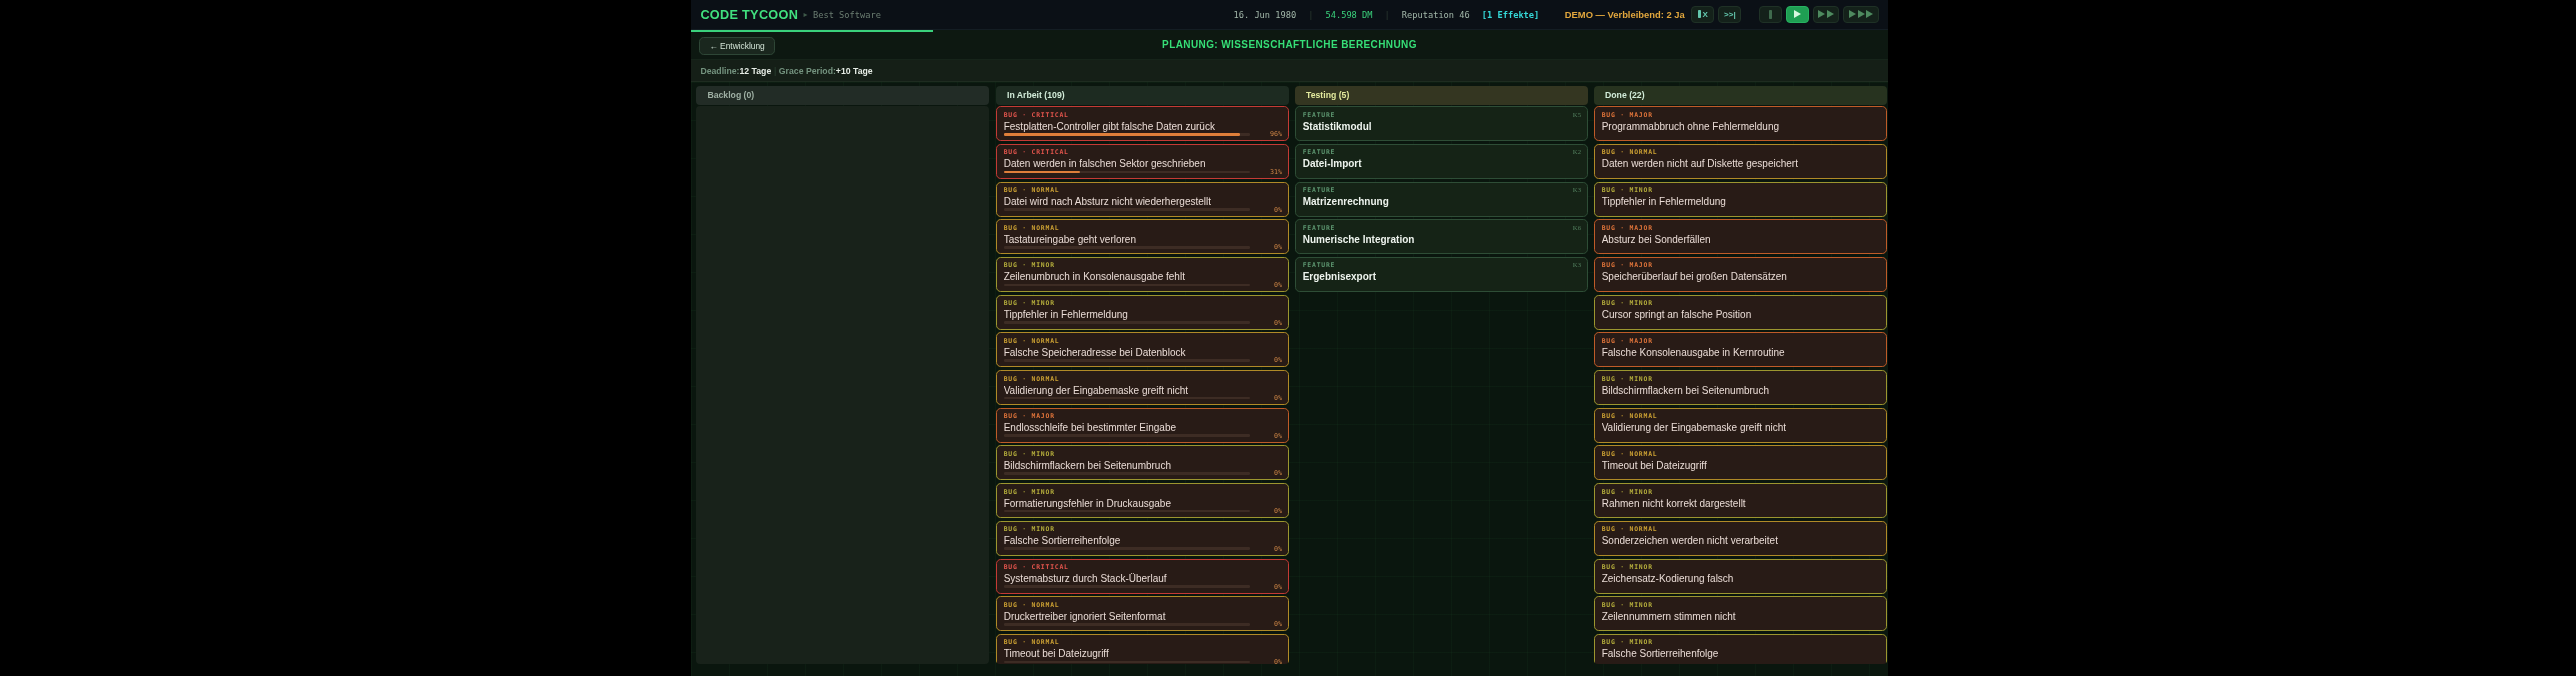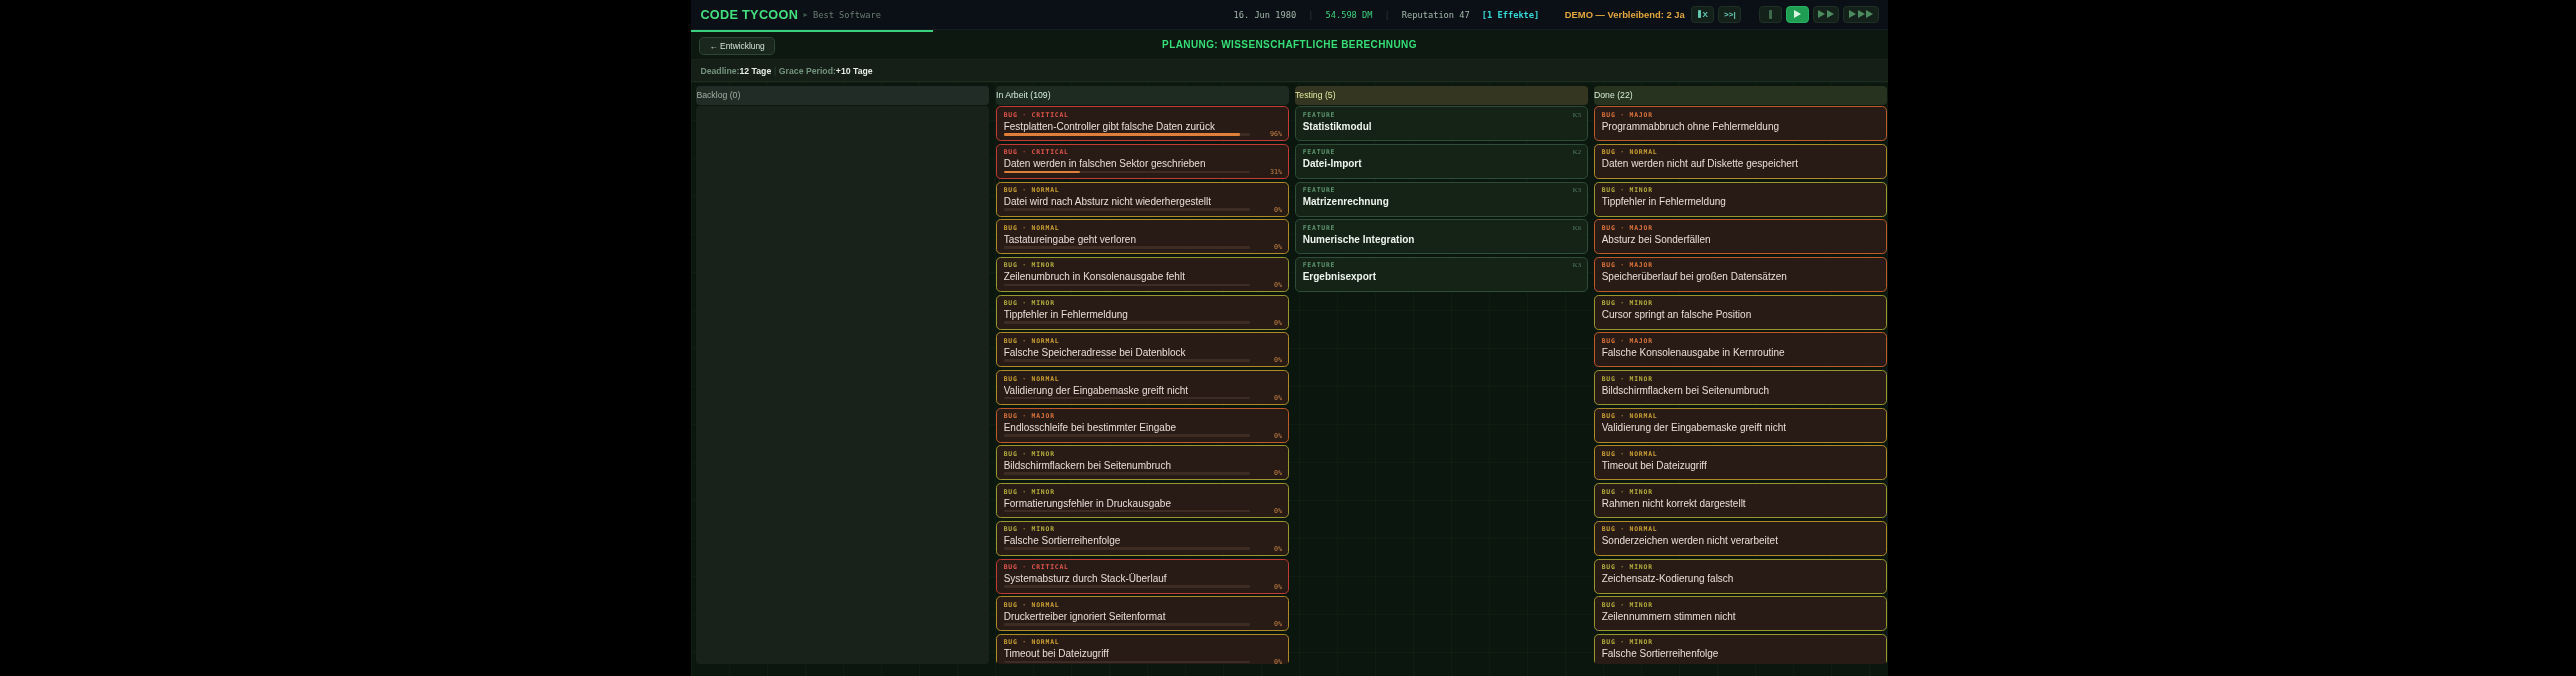--- a/index.html
+++ b/index.html
@@ -49,21 +49,21 @@
   .dl-value{color:#e6ede6;font-weight:bold;}
   .dl-sep{color:#2e4636;margin:0 2.7px;}
 
   
   .board{position:absolute;left:0;top:82px;width:100%;height:595px;background:#0a160e;
     background-image:linear-gradient(rgba(70,160,90,0.05) 0.7px,transparent 0.7px),
                      linear-gradient(90deg,rgba(70,160,90,0.05) 0.7px,transparent 0.7px);
     background-size:38px 38px;}
   .column{position:absolute;top:4px;width:293px;height:578px;display:flex;flex-direction:column;}
   .col-0{left:5.4px;} .col-1{left:305px;} .col-2{left:604px;} .col-3{left:903px;}
-  .col-header{height:19px;line-height:19px;border-radius:4px;padding:0 0;font-size:8.7px;font-weight:normal;
+  .col-header{height:19px;line-height:19px;border-radius:4px;padding:0 11px;font-size:8.7px;font-weight:bold;
     box-sizing:border-box;white-space:nowrap;}
   .col-0 .col-header{background:#222c26;color:#9fb0a4;}
   .col-1 .col-header{background:#1d2b21;color:#d2ecd9;}
   .col-2 .col-header{background:#343621;color:#e3ea9e;}
   .col-3 .col-header{background:#27331f;color:#d2ecd9;}
   .col-body{margin-top:1.3px;flex:1;overflow:hidden;border-radius:4px;}
   .col-0 .col-body{background:#18221a;}
 
   
   .card{position:relative;height:35px;margin-bottom:2.7px;border-radius:4.7px;background:#281b16;
@@ -93,21 +93,21 @@
   <div class="topbar">
     <span class="logo">CODE TYCOON</span>
     <span class="logo-sep">▸</span>
     <span class="subtitle mono">Best Software</span>
 
     <div class="topinfo mono">
       <span class="t-date">16. Jun 1980</span>
       <span class="t-pipe">|</span>
       <span class="t-money">54.598 DM</span>
       <span class="t-pipe">|</span>
-      <span class="t-rep">Reputation 47</span>
+      <span class="t-rep">Reputation 46</span>
       <span class="t-fx">[1 Effekte]</span>
     </div>
 
     <span class="demo">DEMO — Verbleibend: 2 Ja</span>
 
     <div class="controls">
       <div class="ctl small">
         <span class="mutebar"></span>
           <span>X</span>
       </div>

